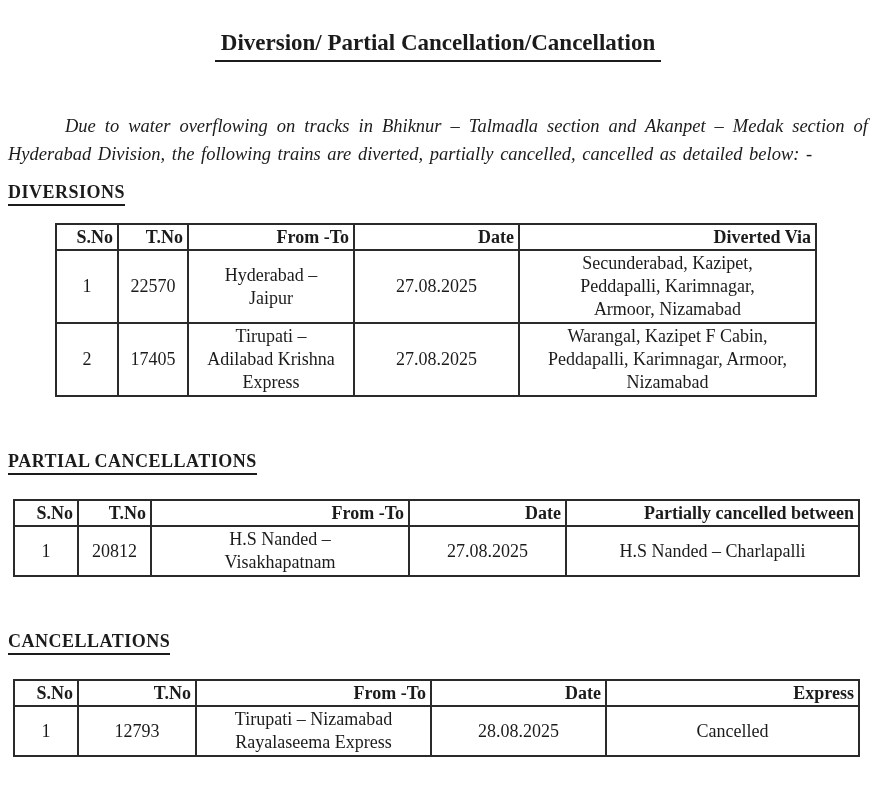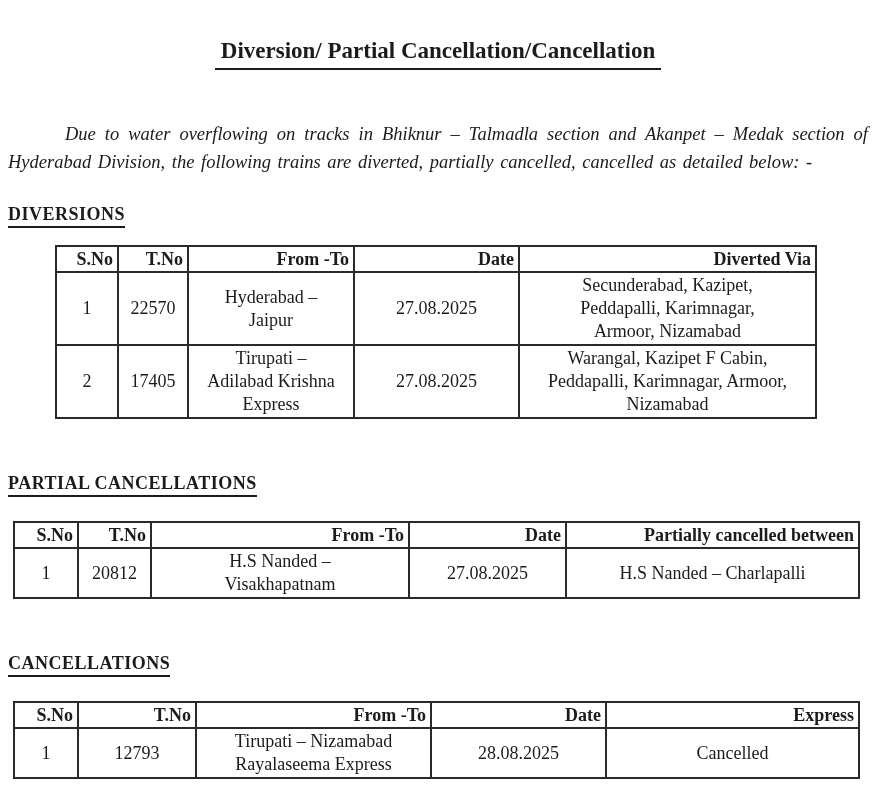--- a/index.html
+++ b/index.html
@@ -8,21 +8,21 @@
     background: #ffffff;
     color: #1b1b1b;
     font-family: "Liberation Serif", "DejaVu Serif", serif;
   }
   .page {
     position: relative;
     width: 876px;
     height: 800px;
     background: #ffffff;
     overflow: hidden;
-    padding: 12px 8px;
+    padding: 4px 8px;
     box-sizing: border-box;
   }
   .doc-title {
     margin-top: 22px;
     text-align: center;
     font-size: 23px;
     font-weight: bold;
     line-height: 33px;
   }
   .doc-title .tline {
@@ -33,21 +33,21 @@
   .intro {
     margin: 50px 0 0 0;
     font-size: 18.5px;
     line-height: 28px;
     text-align: justify;
     text-indent: 57px;
     word-spacing: 2px;
     font-style: italic;
   }
   .section-heading {
-    margin-top: 28px;
+    margin-top: 14px;
     font-size: 18px;
     font-weight: bold;
     letter-spacing: 0.5px;
   }
   .section-heading .hline {
     display: inline-block;
     border-bottom: 2.5px solid #1b1b1b;
     padding-bottom: 1px;
   }
   .mt-big { margin-top: 54px; }

